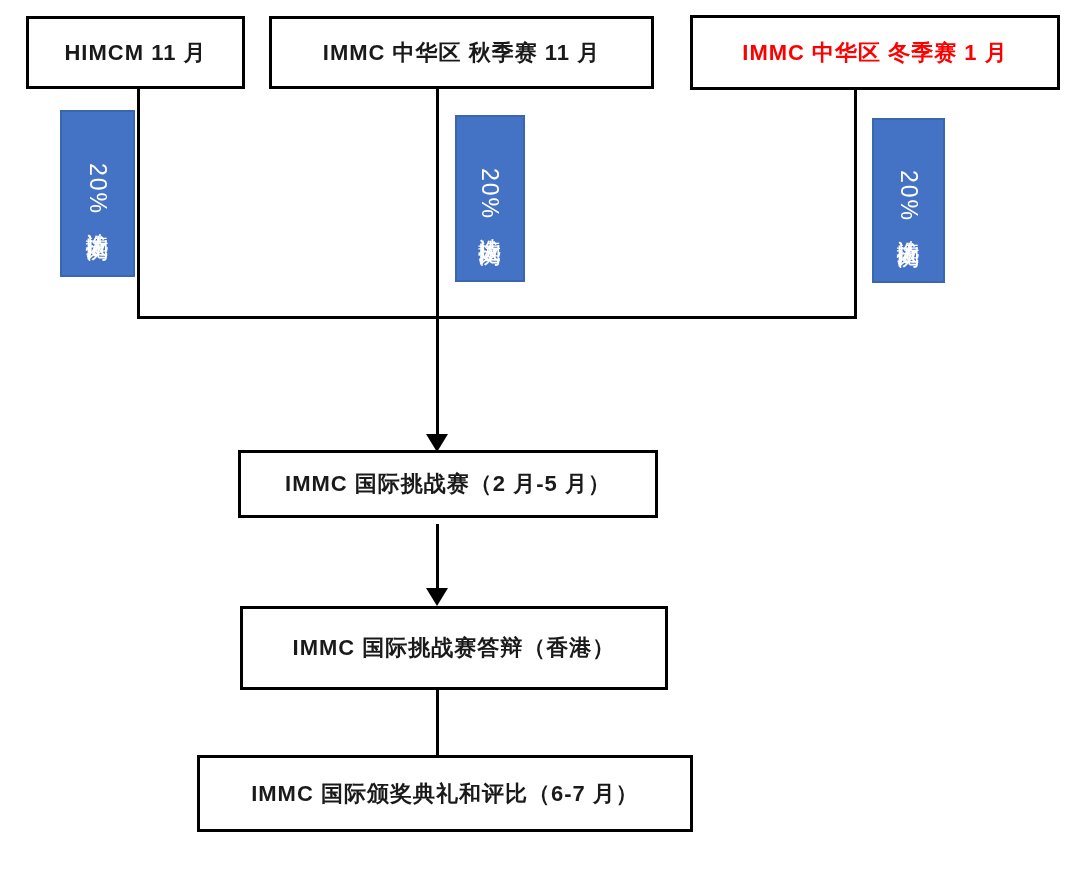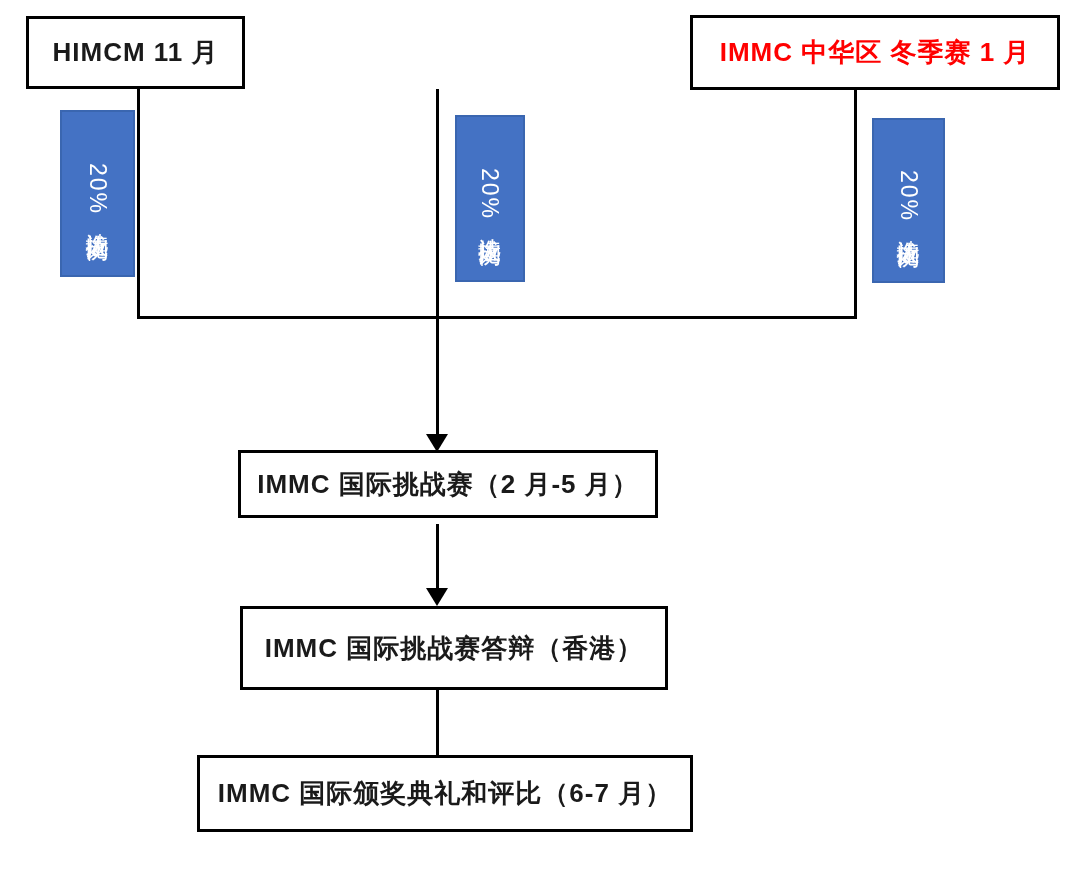--- a/index.html
+++ b/index.html
@@ -16,21 +16,21 @@
     overflow: hidden;
   }
   .node {
     position: absolute;
     background: #ffffff;
     border: 3px solid #000000;
     display: flex;
     align-items: center;
     justify-content: center;
     font-weight: bold;
-    font-size: 26px;
+    font-size: 22px;
     color: #1a1a1a;
     white-space: nowrap;
     letter-spacing: 1px;
     box-sizing: border-box;
   }
   .node.red { color: #FF0000; }
 
   .node-himcm      { left: 26px;  top: 16px;  width: 219px; height: 73px; }
   .node-autumn     { left: 269px; top: 16px;  width: 385px; height: 73px; }
   .node-winter     { left: 690px; top: 15px;  width: 370px; height: 75px; }
@@ -80,20 +80,23 @@
   .arrow-3 { left: 426px; top: 755px; }
 </style>
 </head>
 <body>
 
 <div class="canvas">
 
   <div class="node node-himcm">
     <span>HIMCM 11 月</span>
   </div>
+  <div class="node node-autumn">
+    <span>IMMC 中华区 秋季赛 11 月</span>
+  </div>
   <div class="node node-winter red">
     <span>IMMC 中华区 冬季赛 1 月</span>
   </div>
 
   <div class="vline vline-left"></div>
   <div class="vline vline-center"></div>
   <div class="vline vline-right"></div>
   <div class="hline merge-line"></div>
 
   <div class="tag tag-1">

